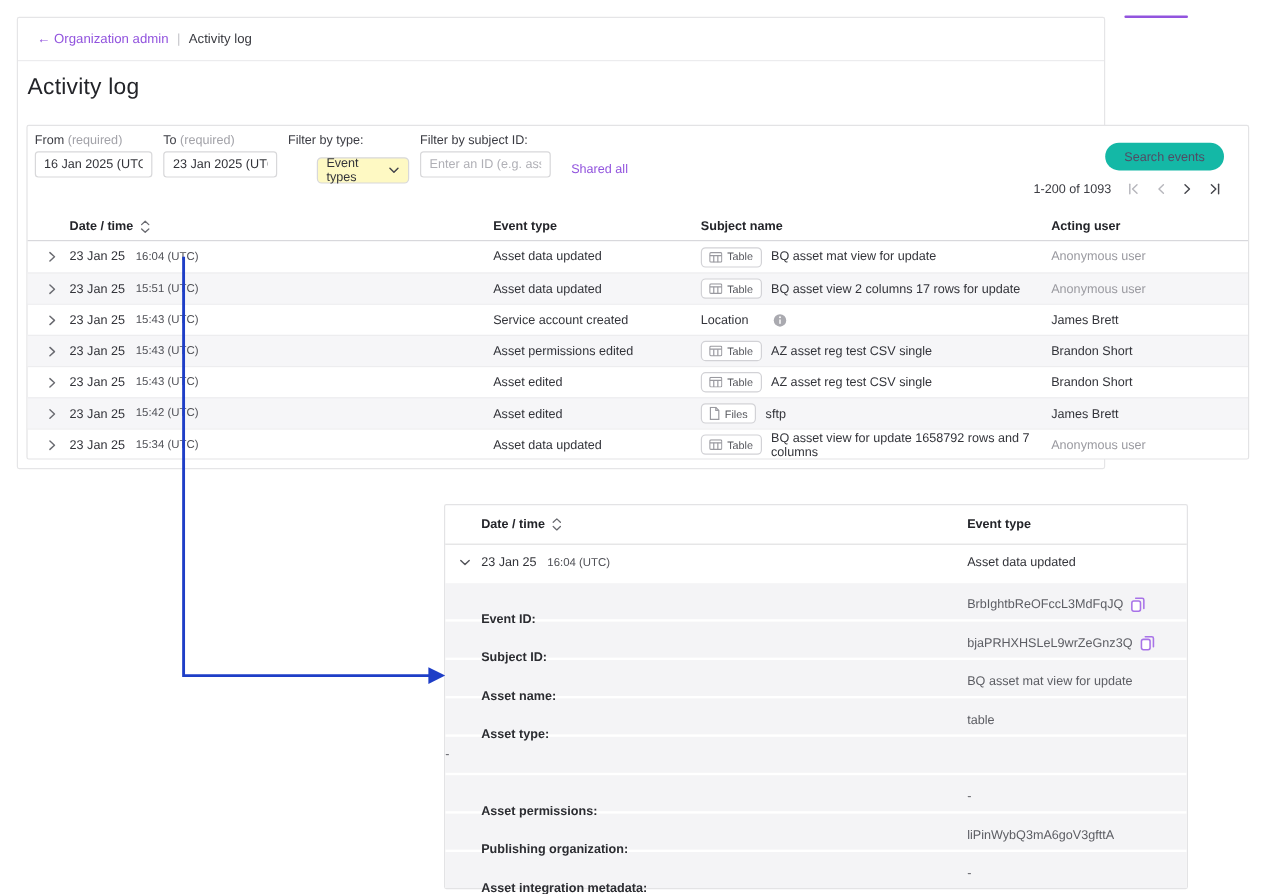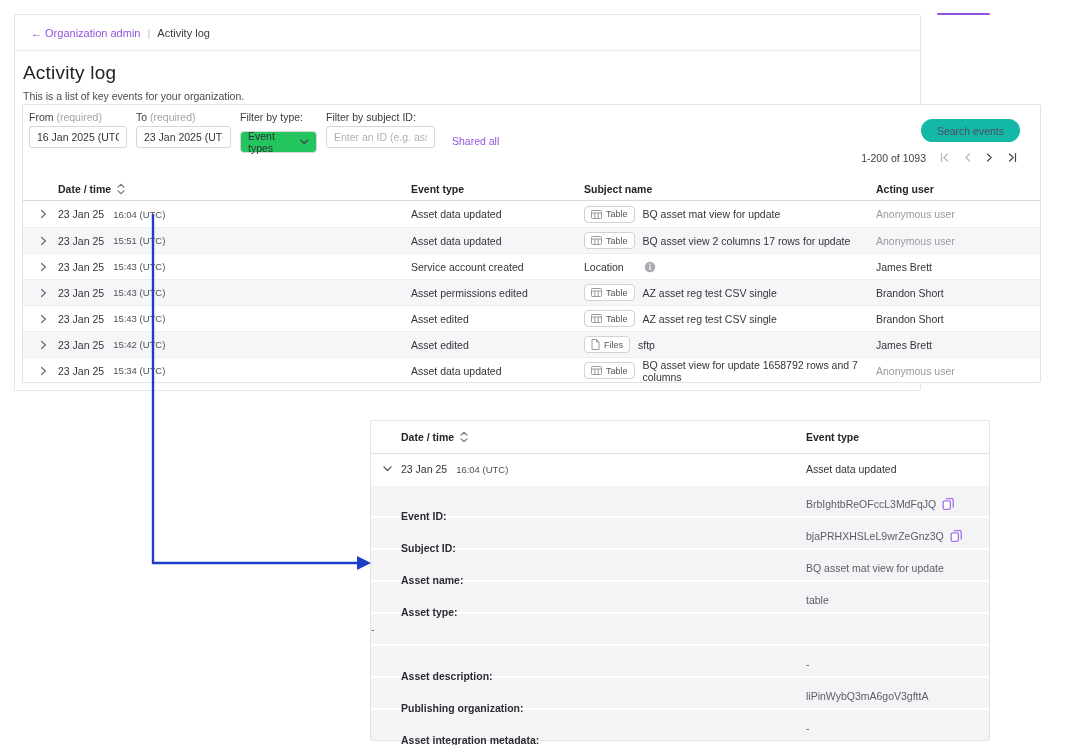--- a/index.html
+++ b/index.html
@@ -29,22 +29,22 @@
 
   .filter-block { position:relative; height:47px; padding:6px 0 0 6px;
     display:flex; align-items:flex-start; }
   .fgroup { margin-right:9px; }
   .flabel { font-size:10.5px; color:#3a3b42; margin-bottom:3px; white-space:nowrap; }
   .fhint { color:#a2a2a8; }
   .finput { height:22px; border:1px solid #d8d8da; border-radius:3px; background:#fff;
     font-size:10.5px; color:#33343a; padding:0 7px; font-family:inherit; width:98px; }
   .finput::placeholder { color:#b0b0b6; }
   .fselect { height:22px; width:77px; border:1px solid #d8d8da; border-radius:4px;
-    background:#22c55e; display:inline-flex; align-items:center; justify-content:space-between;
-    padding:0 7px; font-size:10.5px; color:#33343a; cursor:pointer; }
+    background:#fef9c3; display:inline-flex; align-items:center; justify-content:space-between;
+    padding:0 7px; font-size:10.5px; color:#33343a; cursor:pointer;margin-left:24px; }
   .reset-link { align-self:flex-end; margin:0 0 5px 8px; font-size:10.5px;
     color:#9254de; cursor:pointer; white-space:nowrap; }
   .search-btn { position:absolute; right:20px; top:14px; height:23px; padding:0 16px;
     border:none; border-radius:12px; background:#14b8a6; color:#524b64;
     font-size:10.5px; font-family:inherit; cursor:pointer; }
 
   .pagination-row { height:26px; display:flex; align-items:flex-start; justify-content:flex-end;
     gap:13px; padding-right:22px; font-size:10.5px; color:#3c3d43; }
   .pg-btn { background:none; border:none; padding:0; cursor:pointer; display:flex; align-items:center; }
 
@@ -97,21 +97,20 @@
       <span class="crumb-back">
         <span>←</span>
         <span>Organization admin</span>
       </span>
       <span class="crumb-sep">|</span>
       <span class="crumb-current">Activity log</span>
     </div>
 
     <div class="title-wrap">
       <div class="page-title">Activity log</div>
-      <div class="page-subtitle">This is a list of key events for your organization.</div>
     </div>
 
     <div class="inner-panel">
 
       <div class="filter-block">
         <div class="fgroup">
           <div class="flabel"><span>From</span>
             <span class="fhint">(required)</span></div>
           <input class="finput" readonly="" value="16 Jan 2025 (UTC)" style="">
         </div>
@@ -439,21 +438,21 @@
   </div>
 
   <div class="dgrid dfield">
     <div class="dval">
       <span>-</span>
 
     </div>
   </div>
 
   <div class="dgrid dfield">
-    <div class="dcol1">Asset description:</div>
+    <div class="dcol1">Asset permissions:</div>
     <div class="dval">
       <span>-</span>
 
     </div>
   </div>
 
   <div class="dgrid dfield">
     <div class="dcol1">Publishing organization:</div>
     <div class="dval">
       <span>liPinWybQ3mA6goV3gfttA</span>

